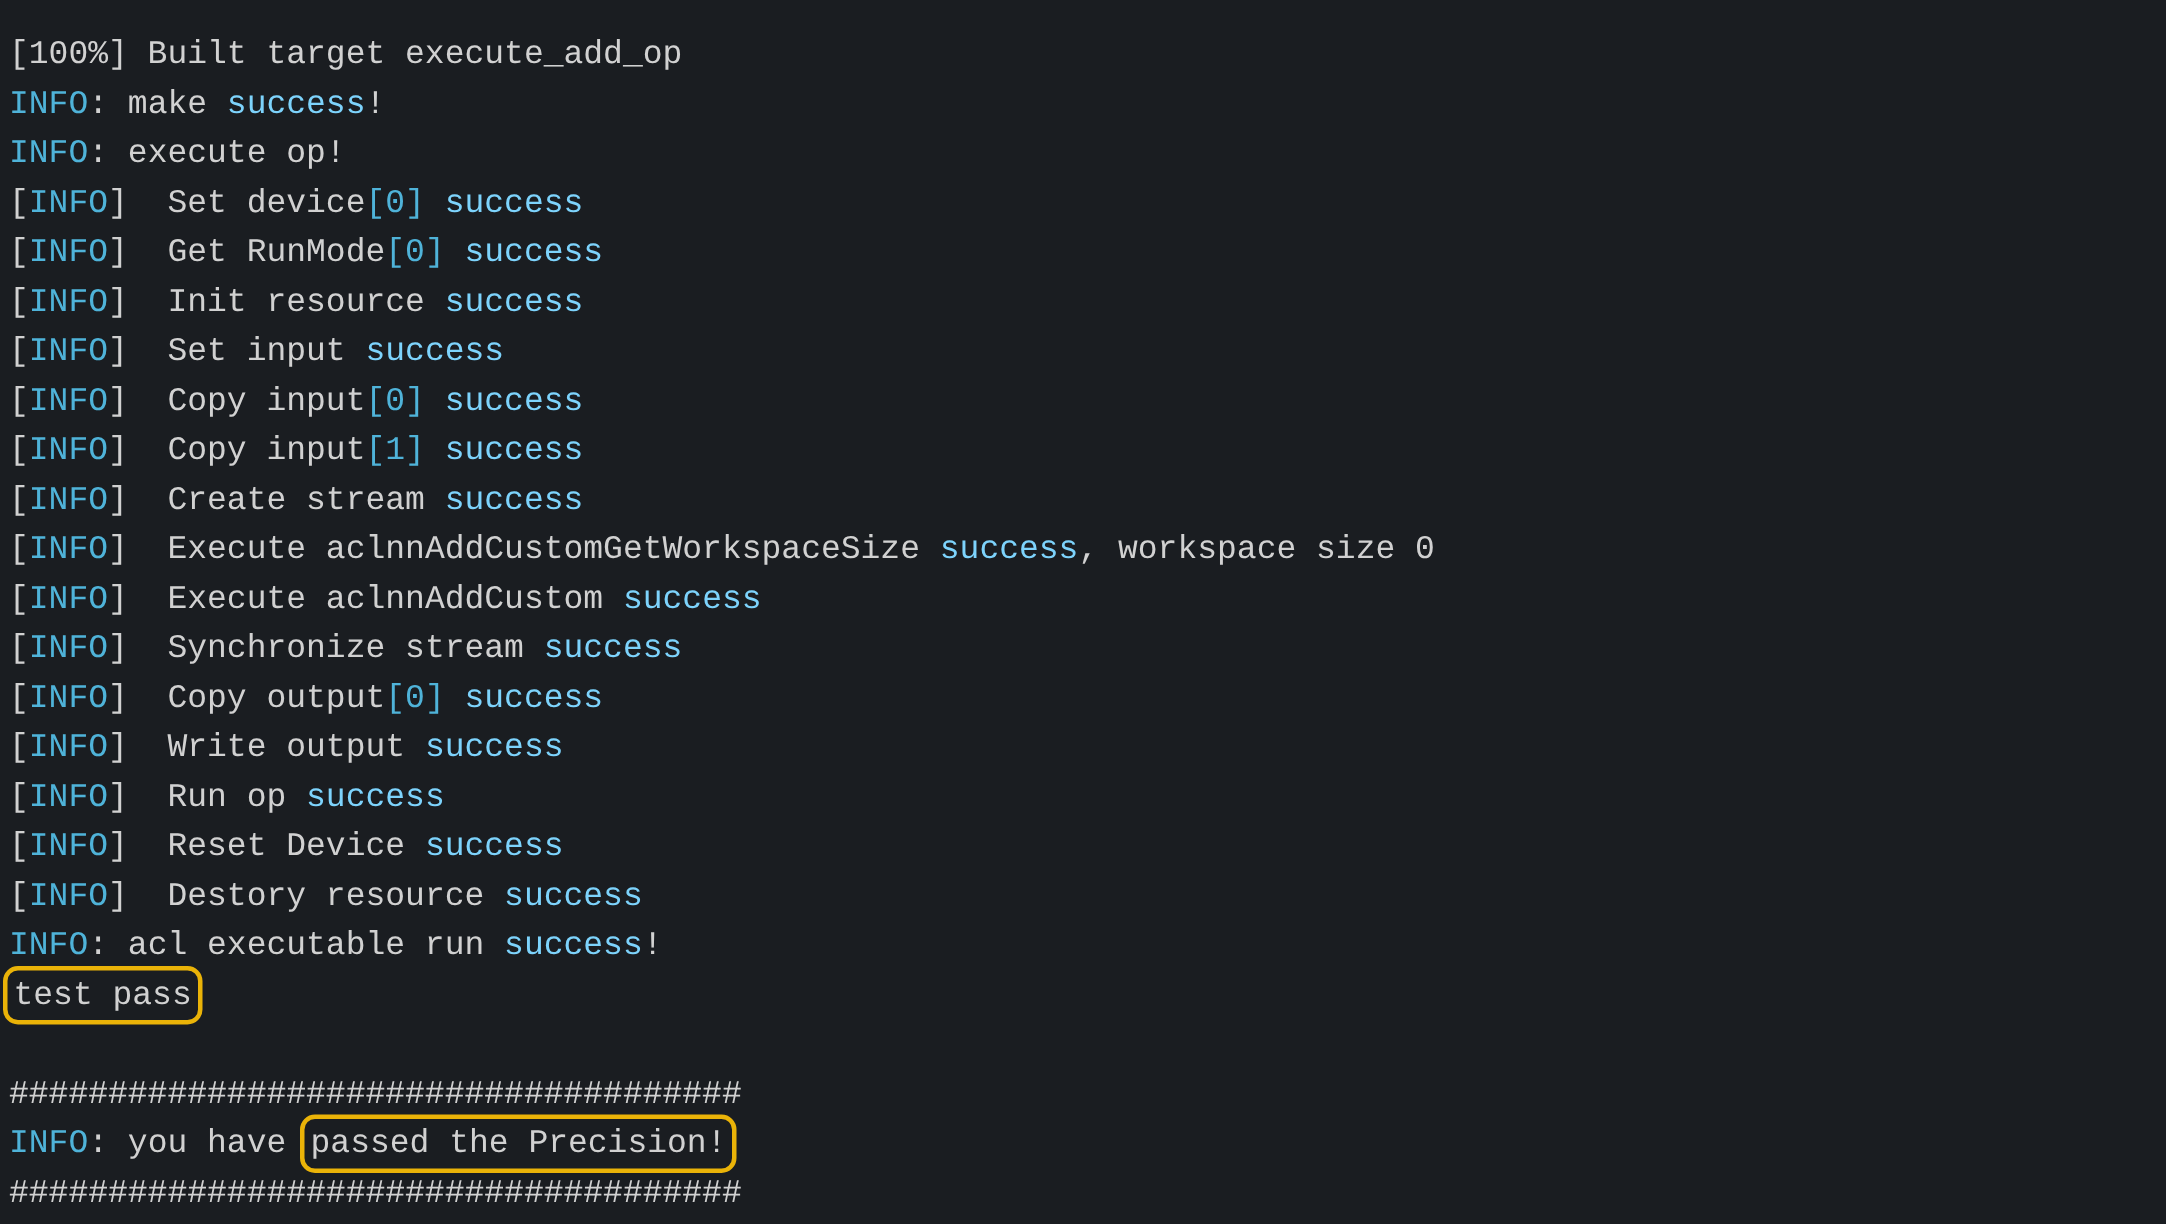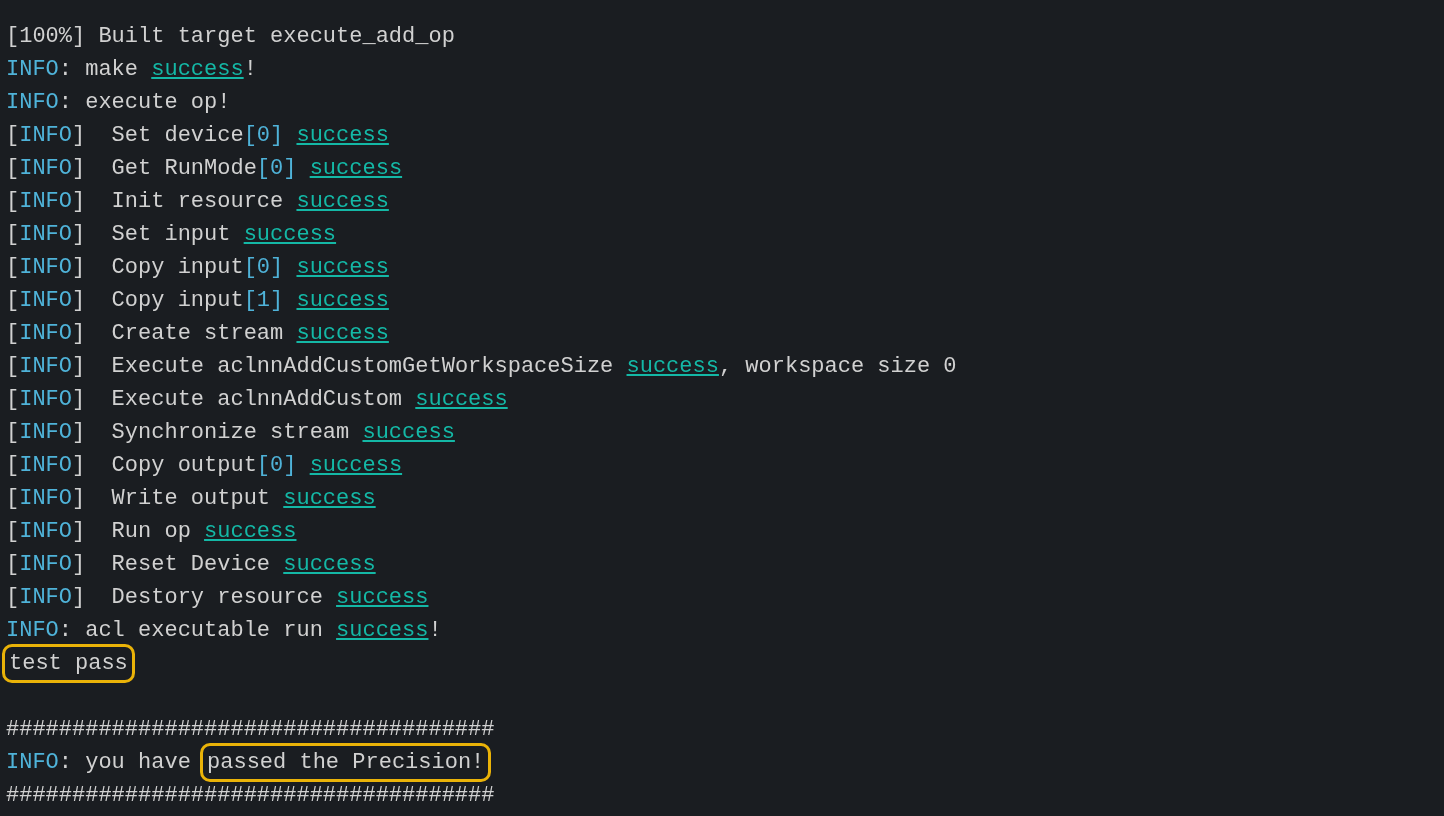--- a/index.html
+++ b/index.html
@@ -14,21 +14,21 @@
     height: 816px;
     overflow: hidden;
   }
   .terminal {
     padding: 20px 6px;
     white-space: pre;
   }
   .line { display: block; }
   .white { color: #d1d1d1; }
   .cyan { color: #4fb3d9; }
-  .green { color: #14b8a6; text-decoration: underline; }
+  .green { color: #7dd3fc; }
   .highlight-box {
     display: inline-block;
     border: 3px solid #eab308;
     border-radius: 10px;
     padding: 0px 4px;
     margin: -3px -4px;
   }
   .seg { display: inline; }
 </style>
 </head>

